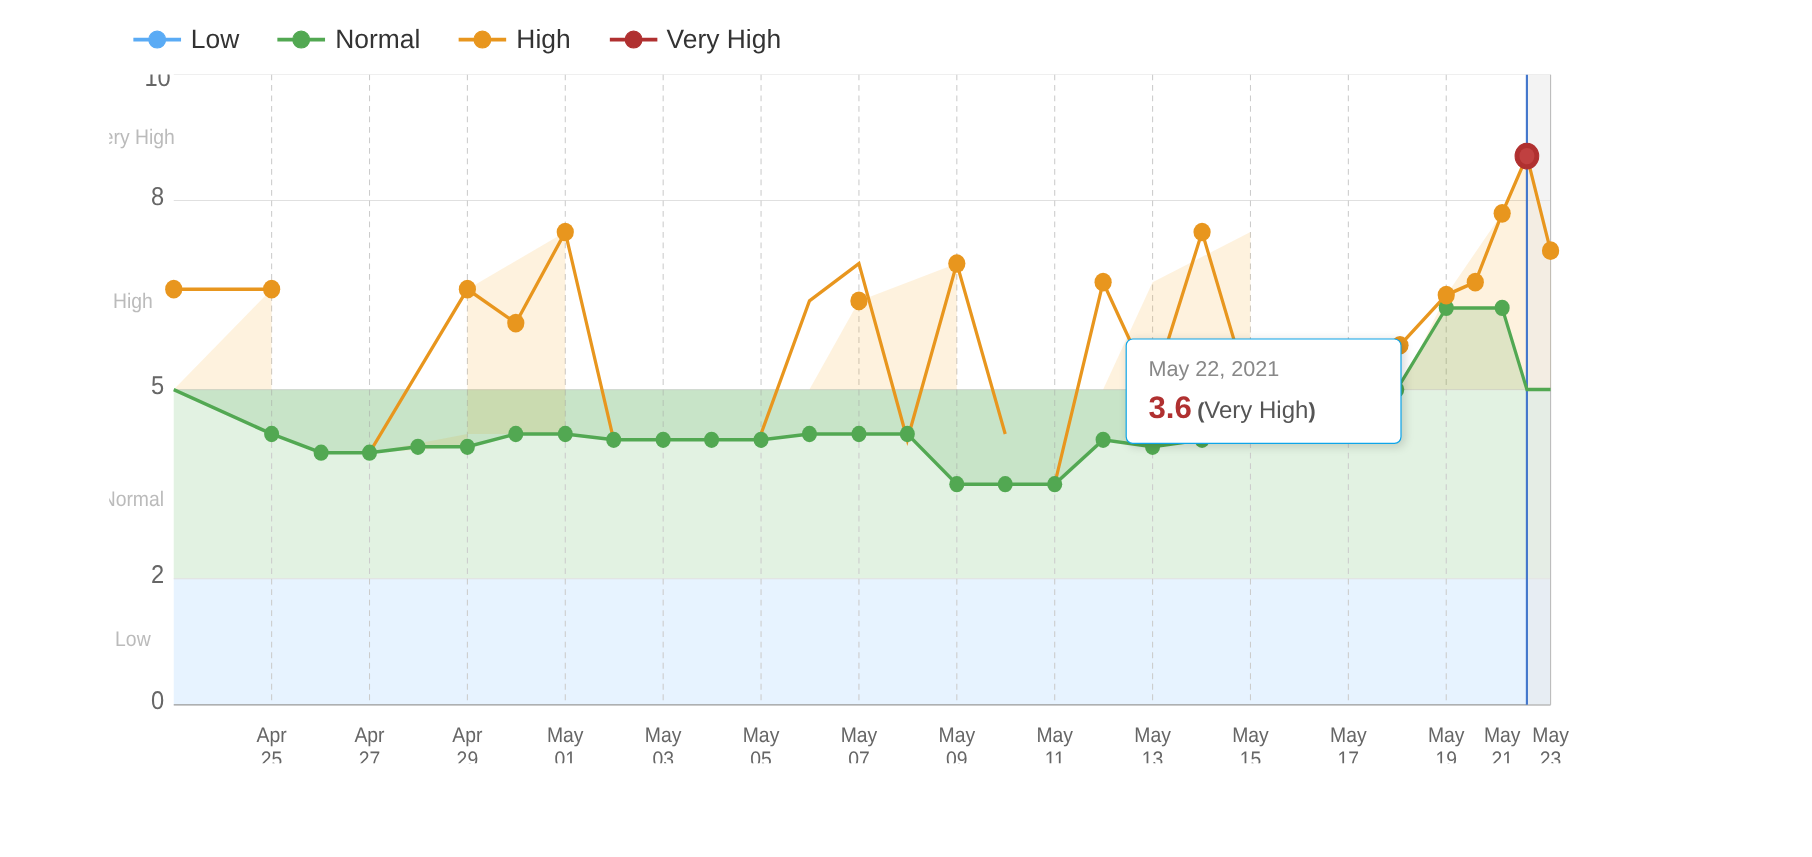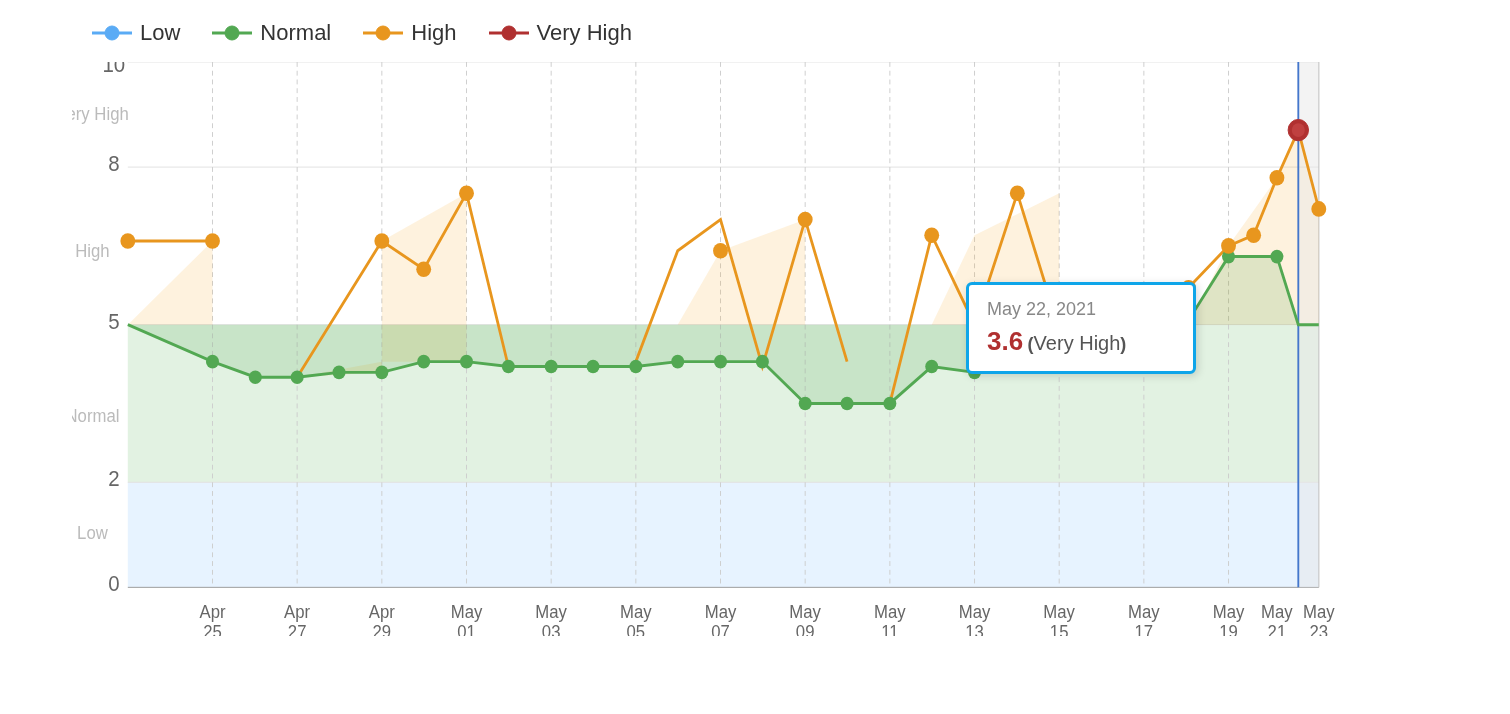--- a/index.html
+++ b/index.html
@@ -1,22 +1,22 @@
 <!DOCTYPE html>
 <html><head>
   <meta charset="utf-8">
   <style>
     * { box-sizing: border-box; margin: 0; padding: 0; }
     body { background: #fff; font-family: Arial, sans-serif; width: 1510px; height: 714px; overflow: hidden; }
-    .chart-container { width: 1368px; height: 714px; position: relative; padding: 20px 40px 60px 44px; margin-left: 28px; }
+    .chart-container { width: 1368px; height: 714px; position: relative; padding: 20px 40px 60px 91px; }
     .legend { display: flex; align-items: center; gap: 32px; margin-bottom: 16px; margin-left: 20px; }
     .legend-item { display: flex; align-items: center; gap: 8px; font-size: 22px; color: #333; }
     .chart-area { position: relative; width: 100%; height: calc(100% - 60px); }
     svg.main-chart { width: 100%; height: 100%; }
-    .tooltip { position: absolute; background: white; border: 3px solid #0ea5e9; border-radius: 6px; padding: 14px 18px; box-shadow: 2px 2px 8px rgba(0,0,0,0.15); font-size: 16px; color: #888; pointer-events: none; }
+    .tooltip { position: absolute; background: white; border: 1px solid #0ea5e9; border-radius: 6px; padding: 14px 18px; box-shadow: 2px 2px 8px rgba(0,0,0,0.15); font-size: 16px; color: #888; pointer-events: none; }
     .tooltip-date { font-size: 18px; color: #888; margin-bottom: 6px; }
     .tooltip-value { font-size: 26px; font-weight: bold; color: #b03030; }
     .tooltip-value span { font-size: 20px; font-weight: normal; color: #555; }
   </style>
 </head>
 <body>
 
 <div class="chart-container">
 
   <div class="legend">

